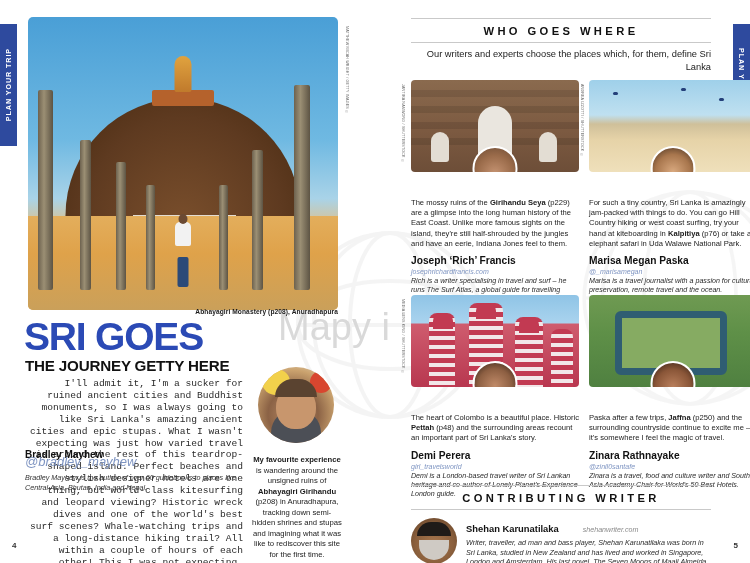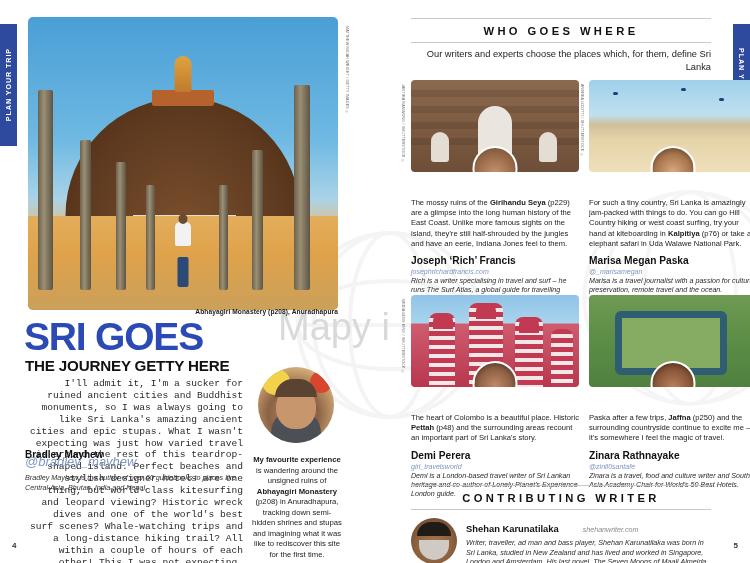--- a/index.html
+++ b/index.html
@@ -269,21 +269,21 @@
 
     <div class="fav-avatar">
       <div class="splotch-a"></div>
       <div class="splotch-b"></div>
       <div class="splotch-c"></div>
       <div class="face"></div>
       <div class="hair"></div>
     </div>
 
     <div class="fav-text">
-      <b>My favourite experience</b><span> is wandering around the unsigned ruins of </span><b>Abhayagiri Monastery</b><span> (p208) in Anuradhapura, tracking down semi-hidden shrines and stupas and imagining what it was like to rediscover this site for the first time.</span>
+      <b>My favourite experience</b><span> is wandering around the unsigned ruins of </span><b>Abhayagiri Girihandu</b><span> (p208) in Anuradhapura, tracking down semi-hidden shrines and stupas and imagining what it was like to rediscover this site for the first time.</span>
     </div>
 
     <div class="pageno-left">4</div>
   </div>
 
   <div class="right-page">
 
     <svg class="globe" viewBox="0 0 100 100">
       <circle cx="50" cy="50" r="46" fill="none" stroke="#9a9a9a" stroke-width="1.6"></circle>
       <ellipse cx="50" cy="50" rx="20" ry="46" fill="none" stroke="#9a9a9a" stroke-width="1.6"></ellipse>

